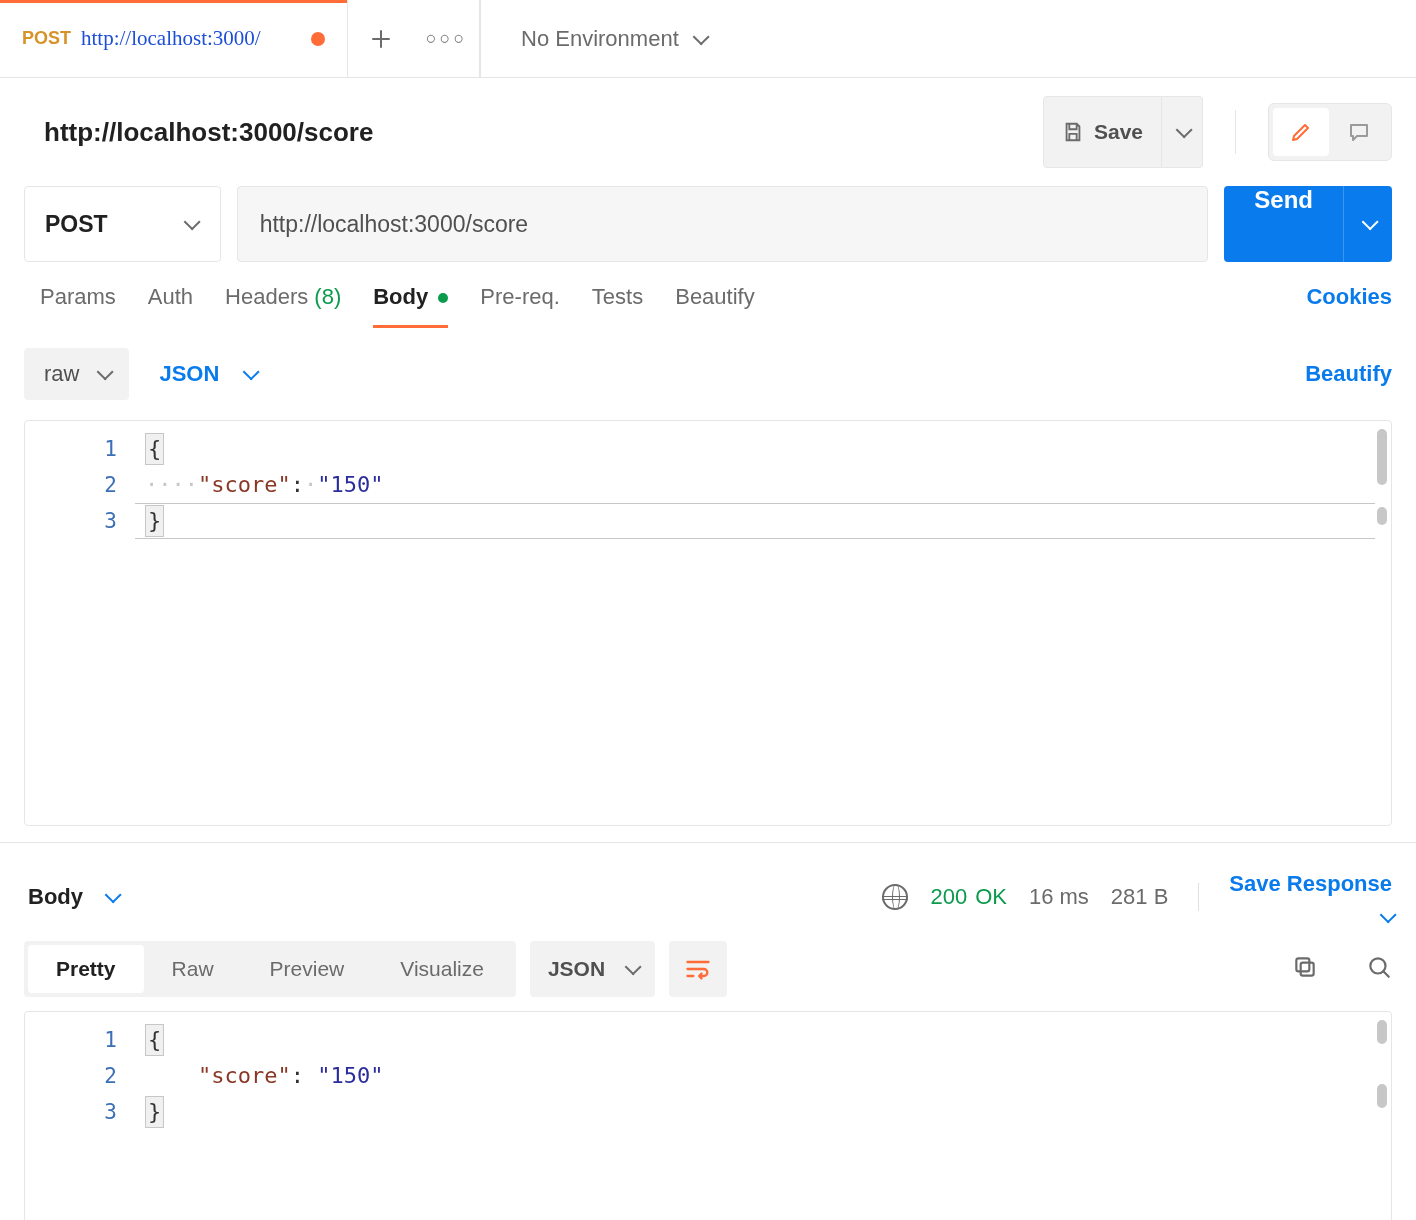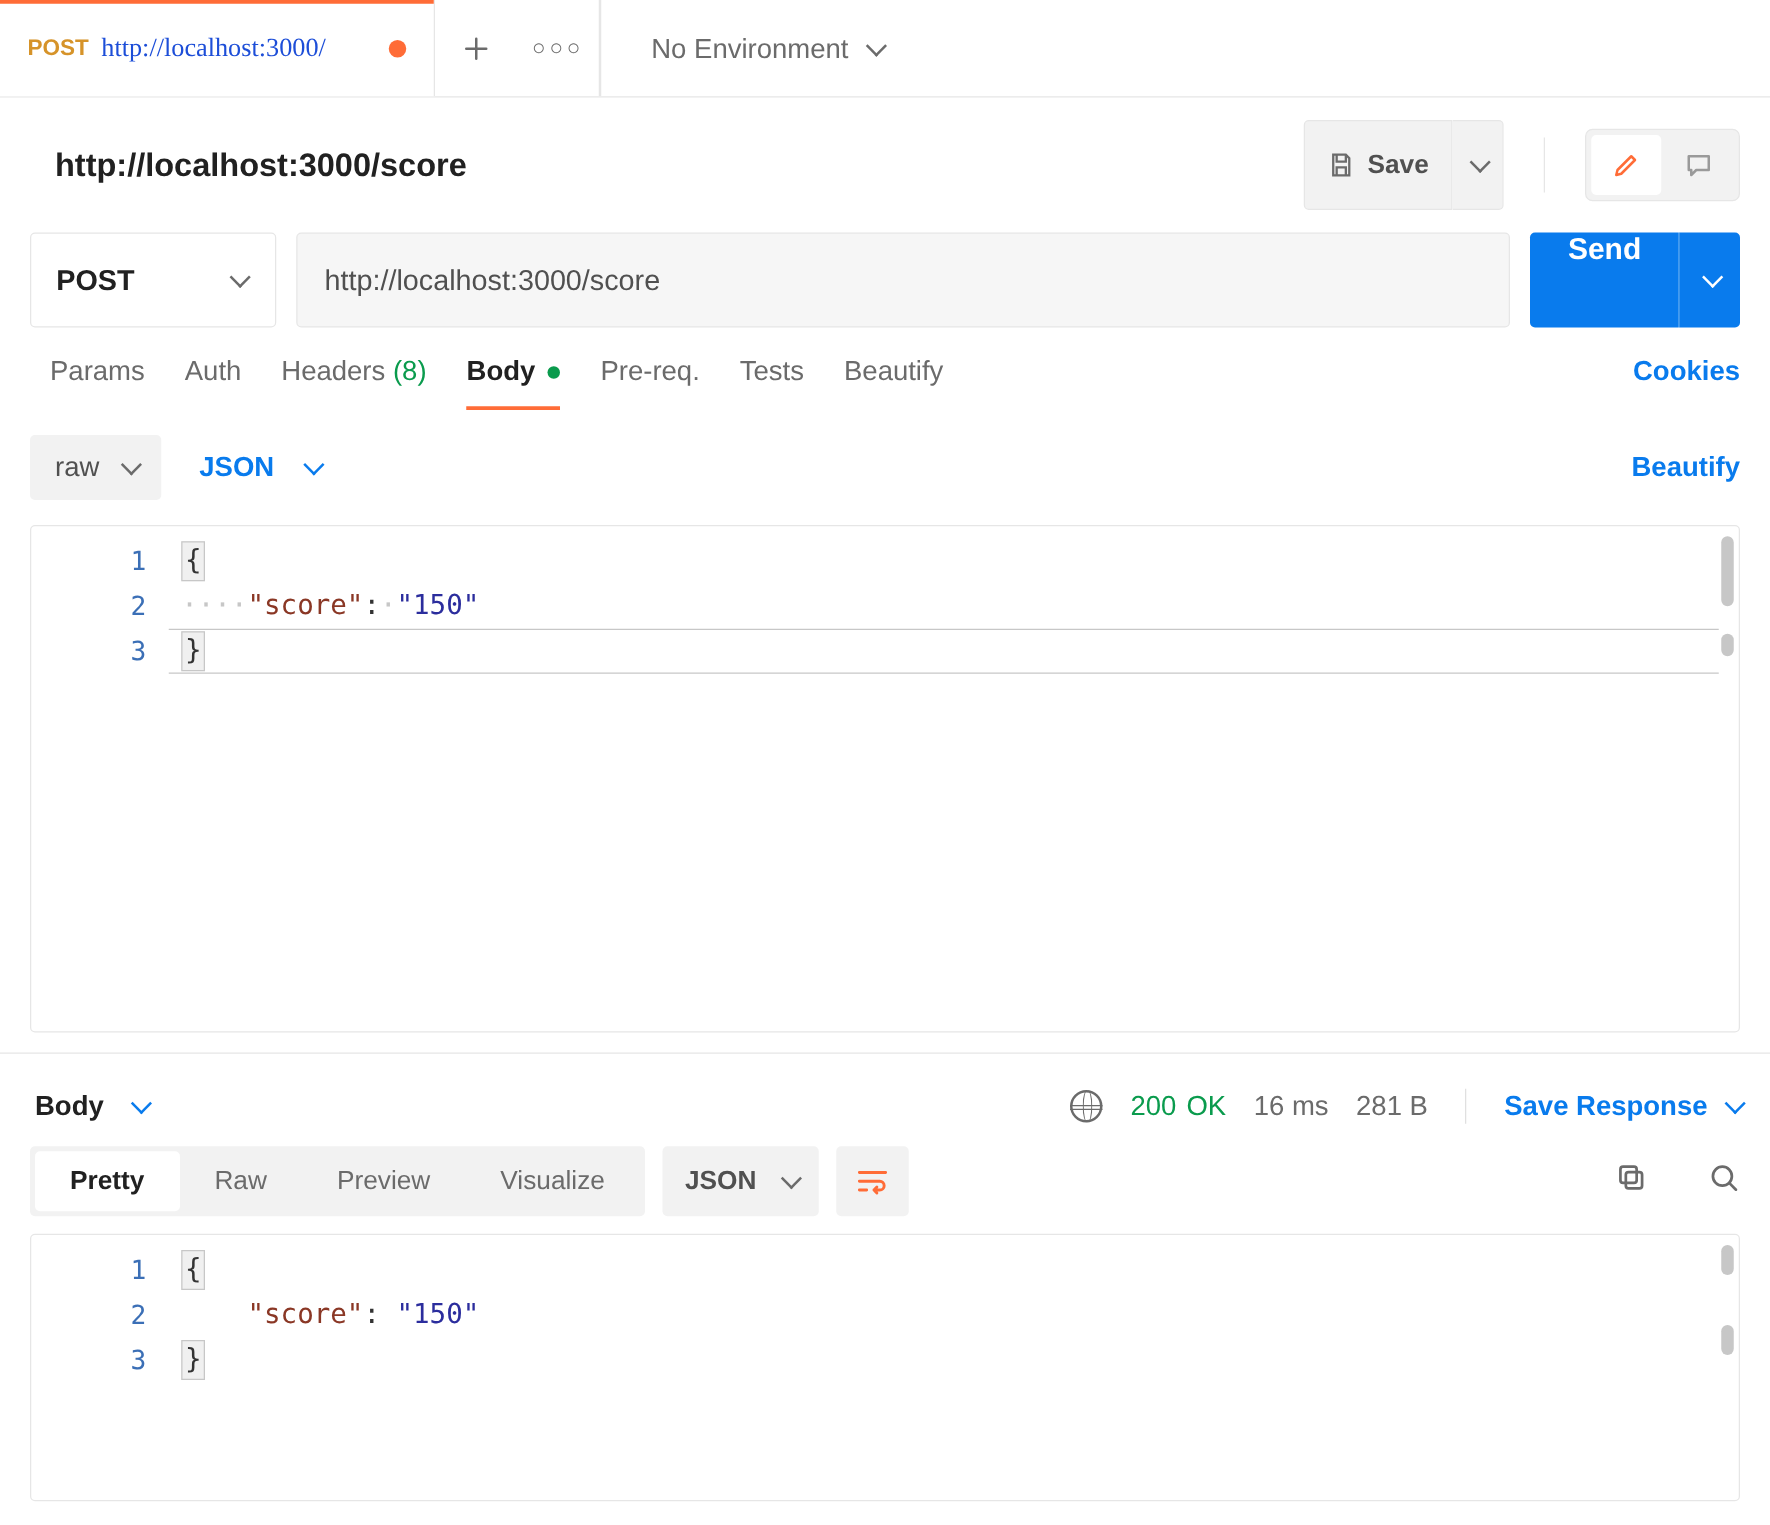--- a/index.html
+++ b/index.html
@@ -354,22 +354,23 @@
   }
   .globe::after {
     left: -2px; right: -2px; top: 10px; height: 2px;
     border-left: none; border-right: none;
   }
   .status-ok { color: #0a9b4d; font-weight: 500; }
   .status-meta { color: #6b6b6b; }
   .vsep2 { width: 1px; height: 28px; background: #e0e0e0; margin: 0 8px; }
   .save-resp {
     display: flex;
-    align-items: center;
+    align-items: flex-end;
     gap: 14px;
+    flex-direction: column;
   }
 
   
   .resp-tabs {
     display: flex;
     align-items: center;
     padding: 0 24px;
     gap: 14px;
     font-size: 21px;
   }

